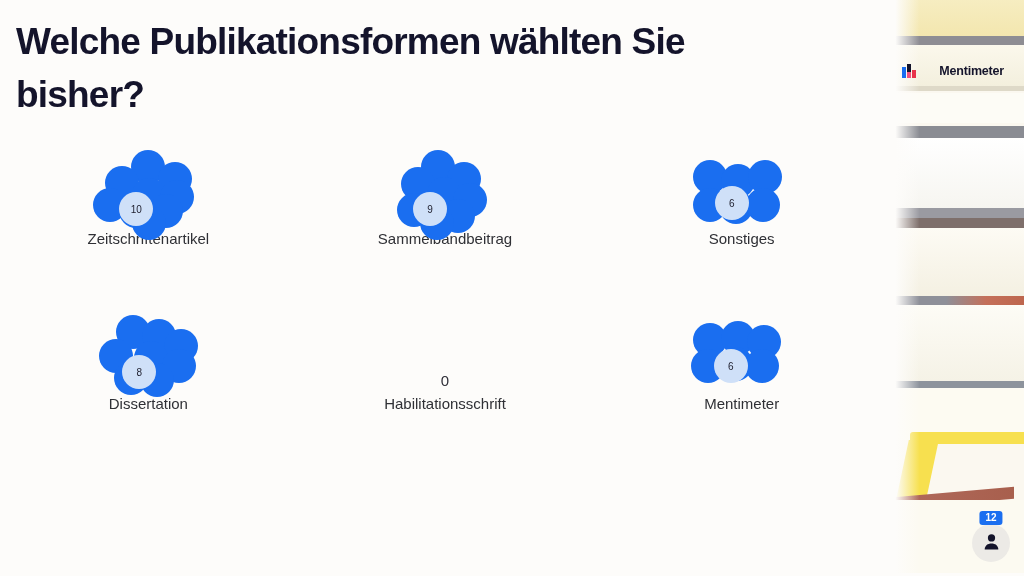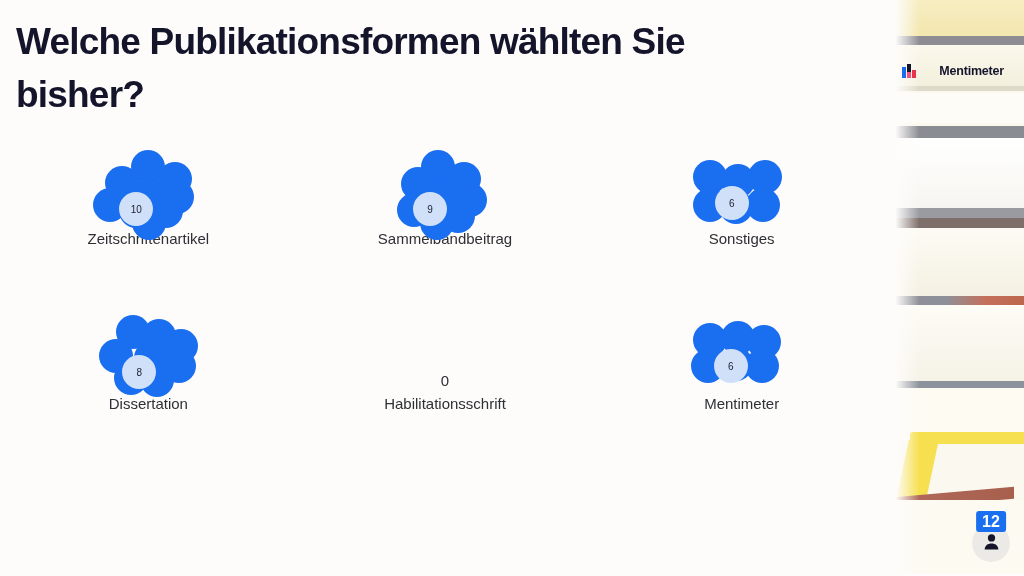--- a/index.html
+++ b/index.html
@@ -89,21 +89,21 @@
 
   
   .people{
     position:absolute; right:14px; bottom:14px; width:38px; height:38px;
     border-radius:50%; background:#eceae6; z-index:20;
     display:flex; align-items:center; justify-content:center;
   }
   .people svg{ width:17px; height:17px; }
   .people-badge{
     position:absolute; top:-13px; left:50%; transform:translateX(-50%);
-    background:#1a6ef0; color:#fff; font-size:16px; font-weight:bold;
+    background:#1a6ef0; color:#fff; font-size:10px; font-weight:bold;
     border-radius:3px; padding:1px 6px; line-height:1.2;
   }
   .bottom-bar{ position:absolute; left:0; bottom:0; width:1024px; height:3px; background:#fdfcfa; }
 </style>
 </head>
 <body>
 
 <div class="book-strip">
   <div class="bk bk1"></div>
     <div class="bk bk1e"></div>

